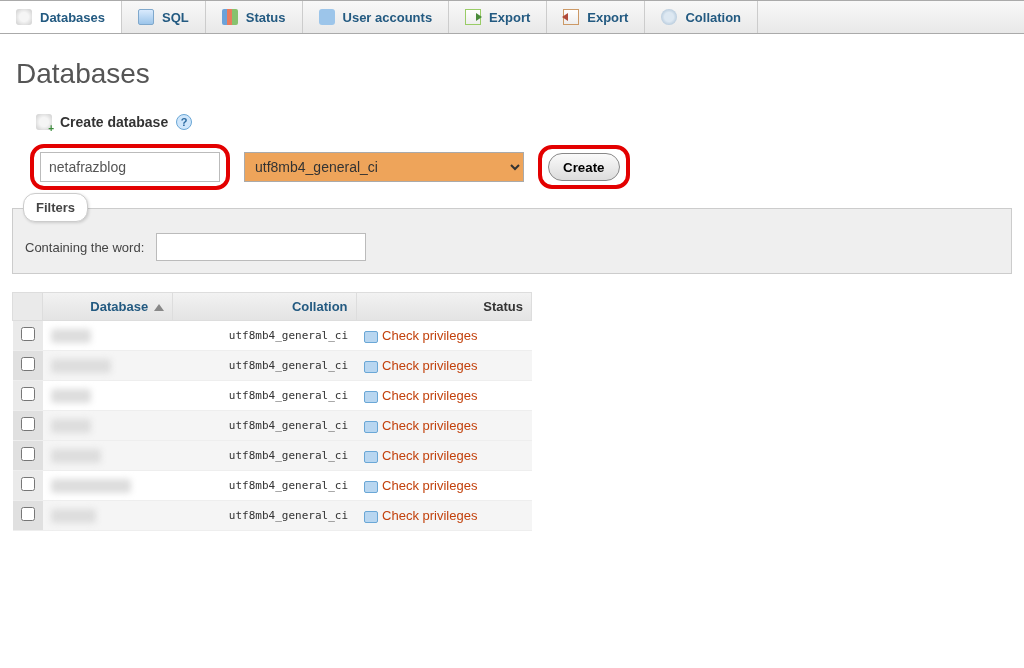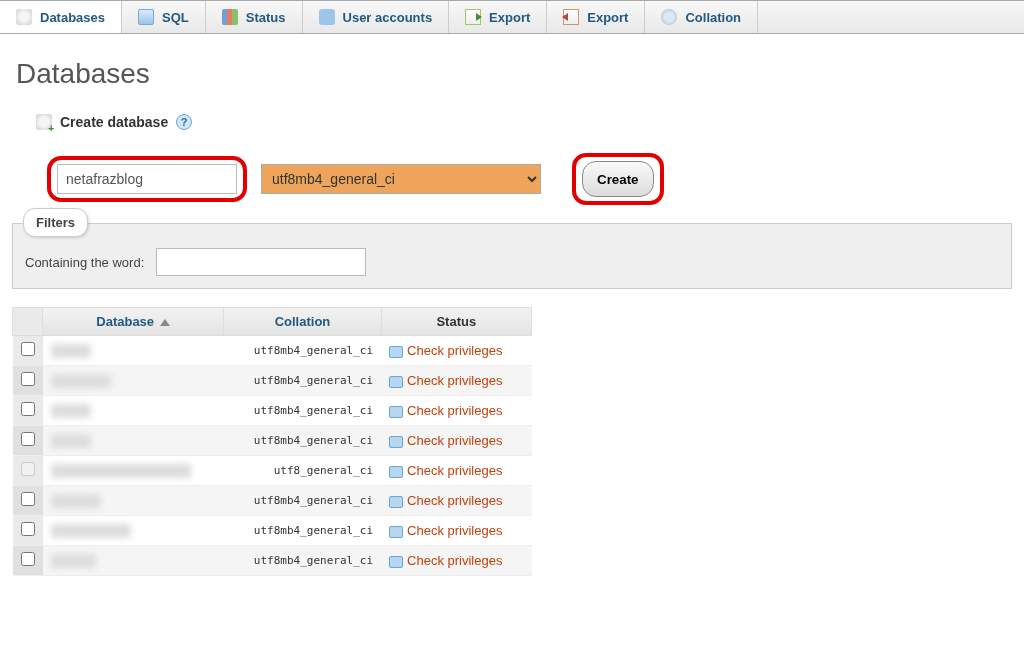--- a/index.html
+++ b/index.html
@@ -2,36 +2,36 @@
 <html><head>
 <meta charset="utf-8">
 <style>
 *{box-sizing:border-box;margin:0;padding:0;}
 body{font-family:Arial,Helvetica,sans-serif;font-size:13px;color:#444;background:#fff;width:1024px;}
 .tabs{display:flex;border-top:1px solid #aaa;border-bottom:1px solid #aaa;background:linear-gradient(#f8f8f8,#e8e8e8);}
 .tab{display:flex;align-items:center;gap:8px;padding:8px 16px;border-right:1px solid #ccc;font-weight:bold;color:#235a81;cursor:pointer;}
 .tab.active{background:#fff;}
 .tab .ic{width:16px;height:16px;}
 h2{font-size:28px;color:#555;font-weight:normal;margin:24px 0 24px 16px;}
-.create-row{display:flex;align-items:flex-start;gap:8px;margin-left:36px;margin-bottom:23px;}
+.create-row{display:flex;align-items:flex-start;gap:8px;margin-left:36px;margin-bottom:14px;}
 .create-row .ic{width:16px;height:16px;}
 .create-row b{font-size:14px;color:#333;}
 .help{width:16px;height:16px;border-radius:50%;background:#cfe6fb;border:1px solid #6aa7d6;color:#2b6aa0;text-align:center;font-size:11px;font-weight:bold;line-height:14px;cursor:pointer;}
 .form-row{display:flex;align-items:center;gap:14px;margin-left:30px;margin-bottom:18px;}
-.hl{border:4px solid #e30000;border-radius:14px;padding:4px 6px;display:inline-flex;margin-left:17px;}
+.hl{border:4px solid #e30000;border-radius:14px;padding:4px 6px;display:inline-flex;}
 .dbname{width:180px;height:30px;border:1px solid #bbb;padding:0 8px;font-size:14px;color:#555;}
 .collation{width:280px;height:30px;border:1px solid #aaa;background:#eea45a;color:#333;font-size:14px;padding:0 6px;}
-.create-btn{height:36px;padding:2px 14px;border:1px solid #888;border-radius:14px;background:linear-gradient(#fafafa,#dcdcdc);font-weight:bold;cursor:pointer;}
+.create-btn{height:28px;padding:2px 14px;border:1px solid #888;border-radius:14px;background:linear-gradient(#fafafa,#dcdcdc);font-weight:bold;cursor:pointer;}
 .fieldset{border:1px solid #ccc;margin:0 12px 18px 12px;position:relative;}
 .legend{position:absolute;top:-16px;left:10px;background:#fff;border:1px solid #ccc;border-radius:12px;padding:6px 12px;font-weight:bold;box-shadow:1px 1px 3px rgba(0,0,0,0.15);}
 .filter-body{background:#efefef;padding:24px 4px 12px 12px;display:flex;align-items:center;gap:12px;}
 .filter-body input{height:28px;width:210px;border:1px solid #bbb;padding:0 6px;}
 table{border-collapse:collapse;width:520px;margin-left:12px;}
 thead tr{background:linear-gradient(#f2f2f2,#e3e3e3);}
-th{text-align:center;padding:6px 8px;border:1px solid #ddd;font-weight:bold;color:#235a81;}
+th{text-align:right;padding:6px 8px;border:1px solid #ddd;font-weight:bold;color:#235a81;}
 th.sorted::after{content:"";display:inline-block;margin-left:6px;border-left:5px solid transparent;border-right:5px solid transparent;border-bottom:7px solid #888;}
 th.action{color:#333;}
 td{padding:6px 8px;border-bottom:1px solid #eee;font-size:12px;}
 tr.odd{background:#f5f5f5;}
 td.cb{width:28px;background:#eaeaea;}
 tr.odd td.cb{background:#e0e0e0;}
 td.cb input{width:14px;height:14px;}
 td.dbn{color:#888;}
 td.dbn .blur{display:inline-block;background:#ddd;color:transparent;border-radius:3px;filter:blur(3px);height:14px;min-width:40px;}
 td.coll{font-family:monospace;font-size:11px;color:#333;text-align:right;}
@@ -142,26 +142,20 @@
         <td class="dbn"><span class="blur" style="width:16px">x</span></td>
         <td class="coll">utf8mb4_general_ci</td>
         <td class="act"><span class="pic"></span><a href="#">Check privileges</a></td>
       </tr>
       <tr class="odd">
         <td class="cb"><input type="checkbox" style=""></td>
         <td class="dbn"><span class="blur" style="width:30px">x</span></td>
         <td class="coll">utf8mb4_general_ci</td>
         <td class="act"><span class="pic"></span><a href="#">Check privileges</a></td>
       </tr>
-      <tr>
-        <td class="cb"><input type="checkbox" disabled="" style=""></td>
-        <td class="dbn"><span class="blur" style="width:140px">x</span></td>
-        <td class="coll">utf8_general_ci</td>
-        <td class="act"><span class="pic"></span><a href="#">Check privileges</a></td>
-      </tr>
       <tr class="odd">
         <td class="cb"><input type="checkbox" style=""></td>
         <td class="dbn"><span class="blur" style="width:50px">x</span></td>
         <td class="coll">utf8mb4_general_ci</td>
         <td class="act"><span class="pic"></span><a href="#">Check privileges</a></td>
       </tr>
       <tr>
         <td class="cb"><input type="checkbox" style=""></td>
         <td class="dbn"><span class="blur" style="width:80px">x</span></td>
         <td class="coll">utf8mb4_general_ci</td>

